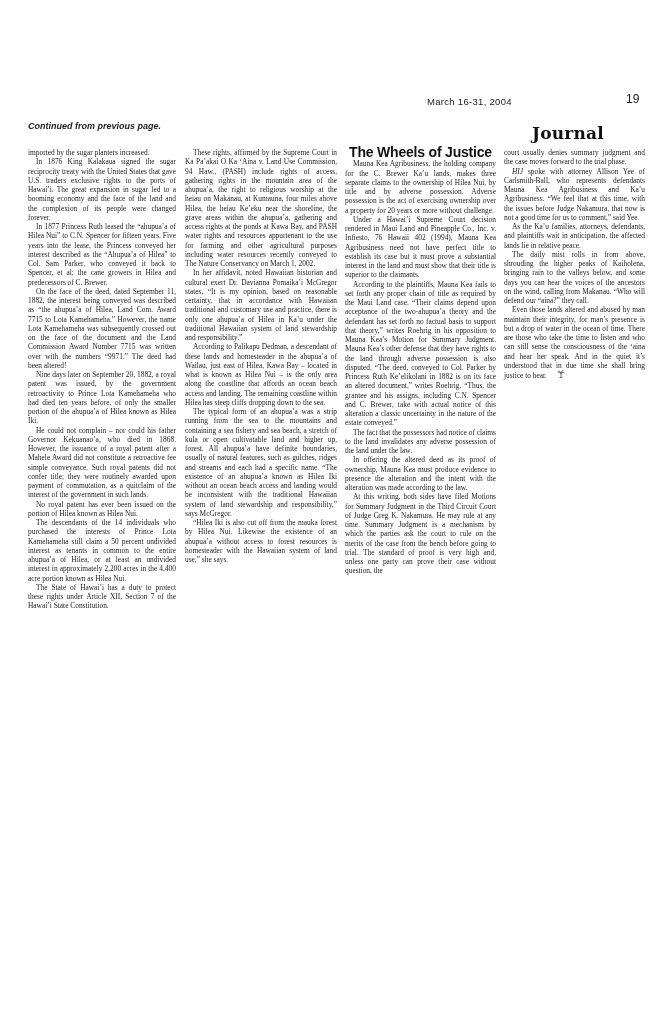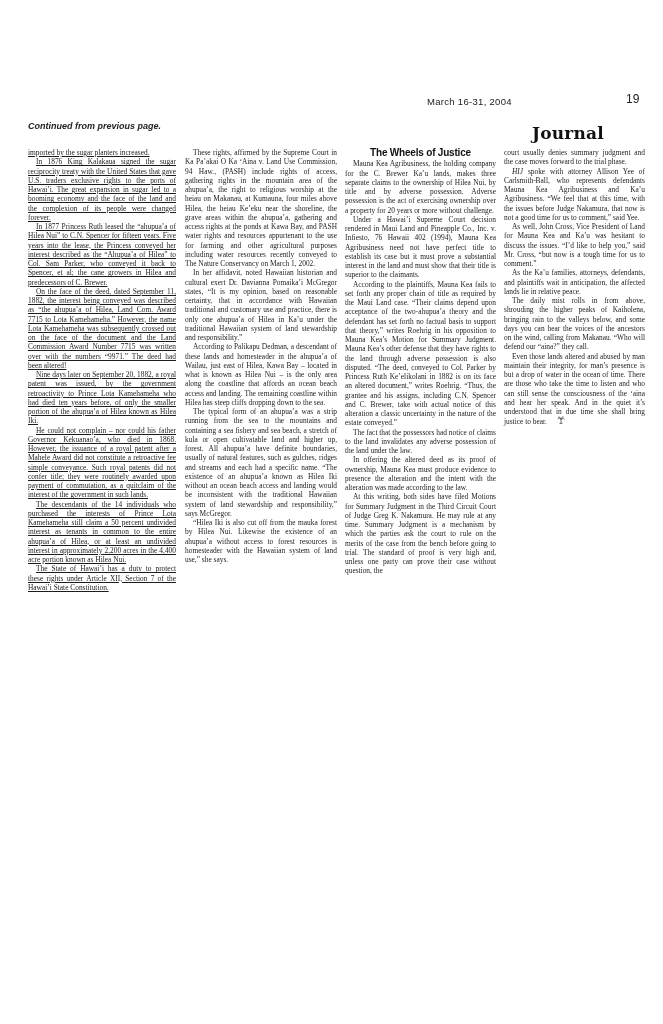--- a/index.html
+++ b/index.html
@@ -33,29 +33,29 @@
     font-family: "Liberation Sans", sans-serif;
     font-style: italic; font-weight: 700;
     font-size: 9px; color: #222;
   }
   .col {
     position: absolute; top: 148px;
     font-size: 7.4px; line-height: 9.25px;
     text-align: justify;
     color: #1c1c1c;
   }
-  .col1 { left: 28px;  width: 148px; text-decoration: underline; }
+  .col1 { left: 28px;  width: 148px; }
   .col2 { left: 185px; width: 152px; }
   .col3 { left: 345px; width: 151px; }
   .col4 { left: 504px; width: 141px; }
   .col p { margin: 0; text-indent: 8px; }
   .col p.noindent { text-indent: 0; }
   .headline {
     font-family: "Liberation Sans", sans-serif;
-    font-weight: bold; font-size: 10px;
+    font-weight: bold; font-size: 14px;
     letter-spacing: -0.2px;
     text-align: center; text-indent: 0;
     margin: 0 0 2px 0; color: #111;
   }
   .endmark { display: inline-block; vertical-align: baseline; margin-left: 2px; }
   .endmark svg { display: inline-block; }
   i { font-style: italic; }
 </style>
 </head>
 <body>
@@ -67,20 +67,21 @@
   <div class="page-number">19</div>
   <div class="continued">Continued from previous page.</div>
 
   <div class="col col1">
     <p class="noindent">imported by the sugar planters increased.</p>
     <p>In 1876 King Kalakaua signed the sugar reciprocity treaty with the United States that gave U.S. traders exclusive rights to the ports of Hawai’i. The great expansion in sugar led to a booming economy and the face of the land and the complexion of its people were changed forever.</p>
     <p>In 1877 Princess Ruth leased the “ahupua’a of Hilea Nui” to C.N. Spencer for fifteen years. Five years into the lease, the Princess conveyed her interest described as the “Ahupua’a of Hilea” to Col. Sam Parker, who conveyed it back to Spencer, et al; the cane growers in Hilea and predecessors of C. Brewer.</p>
     <p>On the face of the deed, dated September 11, 1882, the interest being conveyed was described as “the ahupua’a of Hilea, Land Com. Award 7715 to Lota Kamehameha.” However, the name Lota Kamehameha was subsequently crossed out on the face of the document and the Land Commission Award Number 7715 was written over with the numbers “9971.” The deed had been altered!</p>
     <p>Nine days later on September 20, 1882, a royal patent was issued, by the government retroactivity to Prince Lota Kamehameha who had died ten years before, of only the smaller portion of the ahupua’a of Hilea known as Hilea Iki.</p>
     <p>He could not complain – nor could his father Governor Kekuanao’a, who died in 1868. However, the issuance of a royal patent after a Mahele Award did not constitute a retroactive fee simple conveyance. Such royal patents did not confer title; they were routinely awarded upon payment of commutation, as a quitclaim of the interest of the government in such lands.</p>
+    <p>No royal patent has ever been issued on the portion of Hilea known as Hilea Nui.</p>
     <p>The descendants of the 14 individuals who purchased the interests of Prince Lota Kamehameha still claim a 50 percent undivided interest as tenants in common to the entire ahupua’a of Hilea, or at least an undivided interest in approximately 2,200 acres in the 4,400 acre portion known as Hilea Nui.</p>
     <p>The State of Hawai’i has a duty to protect these rights under Article XII, Section 7 of the Hawai’i State Constitution.</p>
   </div>
 
   <div class="col col2">
     <p>These rights, affirmed by the Supreme Court in Ka Pa’akai O Ka ‘Aina v. Land Use Commission, 94 Haw., (PASH) include rights of access, gathering rights in the mountain area of the ahupua’a, the right to religious worship at the heiau on Makanau, at Kumauna, four miles above Hilea, the heiau Ke’eku near the shoreline, the grave areas within the ahupua’a, gathering and access rights at the ponds at Kawa Bay, and PASH water rights and resources appurtenant to the use for farming and other agricultural purposes including water resources recently conveyed to The Nature Conservancy on March 1, 2002.</p>
     <p>In her affidavit, noted Hawaiian historian and cultural exert Dr. Davianna Pomaika’i McGregor states, “It is my opinion, based on reasonable certainty, that in accordance with Hawaiian traditional and customary use and practice, there is only one ahupua’a of Hilea in Ka’u under the traditional Hawaiian system of land stewardship and responsibility.”</p>
     <p>According to Palikapu Dedman, a descendant of these lands and homesteader in the ahupua’a of Wailau, just east of Hilea, Kawa Bay – located in what is known as Hilea Nui – is the only area along the coastline that affords an ocean beach access and landing. The remaining coastline within Hilea has steep cliffs dropping down to the sea.</p>
     <p>The typical form of an ahupua’a was a strip running from the sea to the mountains and containing a sea fishery and sea beach, a stretch of kula or open cultivatable land and higher up, forest. All ahupua’a have definite boundaries, usually of natural features, such as gulches, ridges and streams and each had a specific name. “The existence of an ahupua’a known as Hilea Iki without an ocean beach access and landing would be inconsistent with the traditional Hawaiian system of land stewardship and responsibility,” says McGregor.</p>
     <p>“Hilea Iki is also cut off from the mauka forest by Hilea Nui. Likewise the existence of an ahupua’a without access to forest resources is homesteader with the Hawaiian system of land use,” she says.</p>
@@ -92,21 +93,20 @@
     <p>Under a Hawai’i Supreme Court decision rendered in Maui Land and Pineapple Co., Inc. v. Infiesto, 76 Hawaii 402 (1994), Mauna Kea Agribusiness need not have perfect title to establish its case but it must prove a substantial interest in the land and must show that their title is superior to the claimants.</p>
     <p>According to the plaintiffs, Mauna Kea fails to set forth any proper chain of title as required by the Maui Land case. “Their claims depend upon acceptance of the two-ahupua’a theory and the defendant has set forth no factual basis to support that theory,” writes Roehrig in his opposition to Mauna Kea’s Motion for Summary Judgment. Mauna Kea’s other defense that they have rights to the land through adverse possession is also disputed. “The deed, conveyed to Col. Parker by Princess Ruth Ke’elikolani in 1882 is on its face an altered document,” writes Roehrig. “Thus, the grantee and his assigns, including C.N. Spencer and C. Brewer, take with actual notice of this alteration a classic uncertainty in the nature of the estate conveyed.”</p>
     <p>The fact that the possessors had notice of claims to the land invalidates any adverse possession of the land under the law.</p>
     <p>In offering the altered deed as its proof of ownership, Mauna Kea must produce evidence to presence the alteration and the intent with the alteration was made according to the law.</p>
     <p>At this writing, both sides have filed Motions for Summary Judgment in the Third Circuit Court of Judge Greg K. Nakamura. He may rule at any time. Summary Judgment is a mechanism by which the parties ask the court to rule on the merits of the case from the bench before going to trial. The standard of proof is very high and, unless one party can prove their case without question, the</p>
   </div>
 
   <div class="col col4">
     <p class="noindent">court usually denies summary judgment and the case moves forward to the trial phase.</p>
     <p><i>HIJ</i><span> spoke with attorney Allison Yee of Carlsmith-Ball, who represents defendants Mauna Kea Agribusiness and Ka’u Agribusiness. “We feel that at this time, with the issues before Judge Nakamura, that now is not a good time for us to comment,” said Yee.</span></p>
-    <p>As well, John Cross, Vice President of Land for Mauna Kea and Ka’u was hesitant to discuss the issues. “I’d like to help you,” said Mr. Cross, “but now is a tough time for us to comment.”</p>
     <p>As the Ka’u families, attorneys, defendants, and plaintiffs wait in anticipation, the affected lands lie in relative peace.</p>
     <p>The daily mist rolls in from above, shrouding the higher peaks of Kaiholena, bringing rain to the valleys below, and some days you can hear the voices of the ancestors on the wind, calling from Makanau. “Who will defend our “aina?” they call.</p>
     <p><span>Even those lands altered and abused by man maintain their integrity, for man’s presence is but a drop of water in the ocean of time. There are those who take the time to listen and who can still sense the consciousness of the ‘aina and hear her speak. And in the quiet it’s understood that in due time she shall bring justice to bear.</span><span class="endmark"><svg width="8" height="8" viewBox="0 0 10 10">
             <path d="M5 4.2 L5 8.6 M5 4.2 C3.4 2.4 1.6 2.4 0.8 3.4 M5 4.2 C4.2 1.6 2.6 0.8 1.6 1.3 M5 4.2 C5.2 1.6 6.8 0.7 8.2 1.2 M5 4.2 C6.8 2.6 8.6 3 9.4 4.1" stroke="#222" stroke-width="0.8" fill="none"></path>
             <path d="M3.2 9.2 L6.8 9.2" stroke="#222" stroke-width="0.9" fill="none"></path>
           </svg></span></p>
   </div>
 
 </div>
 

